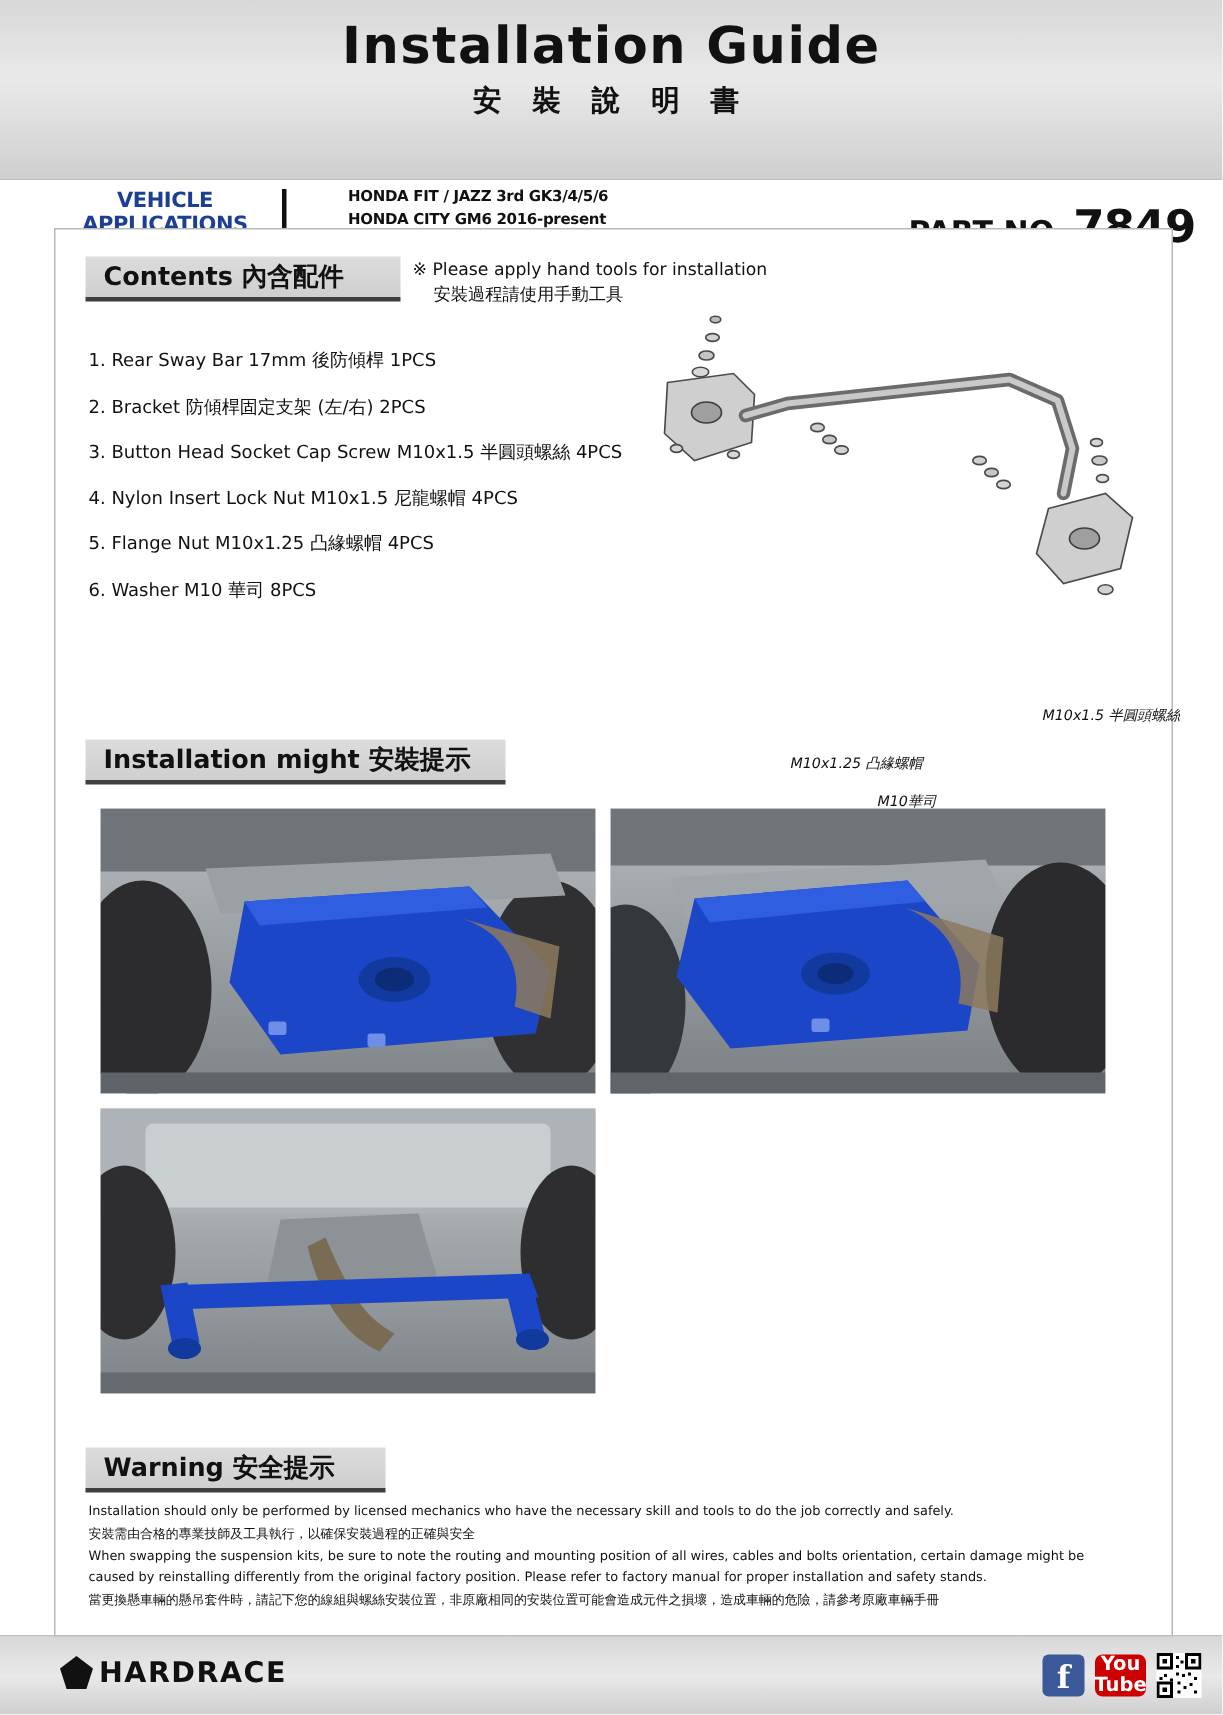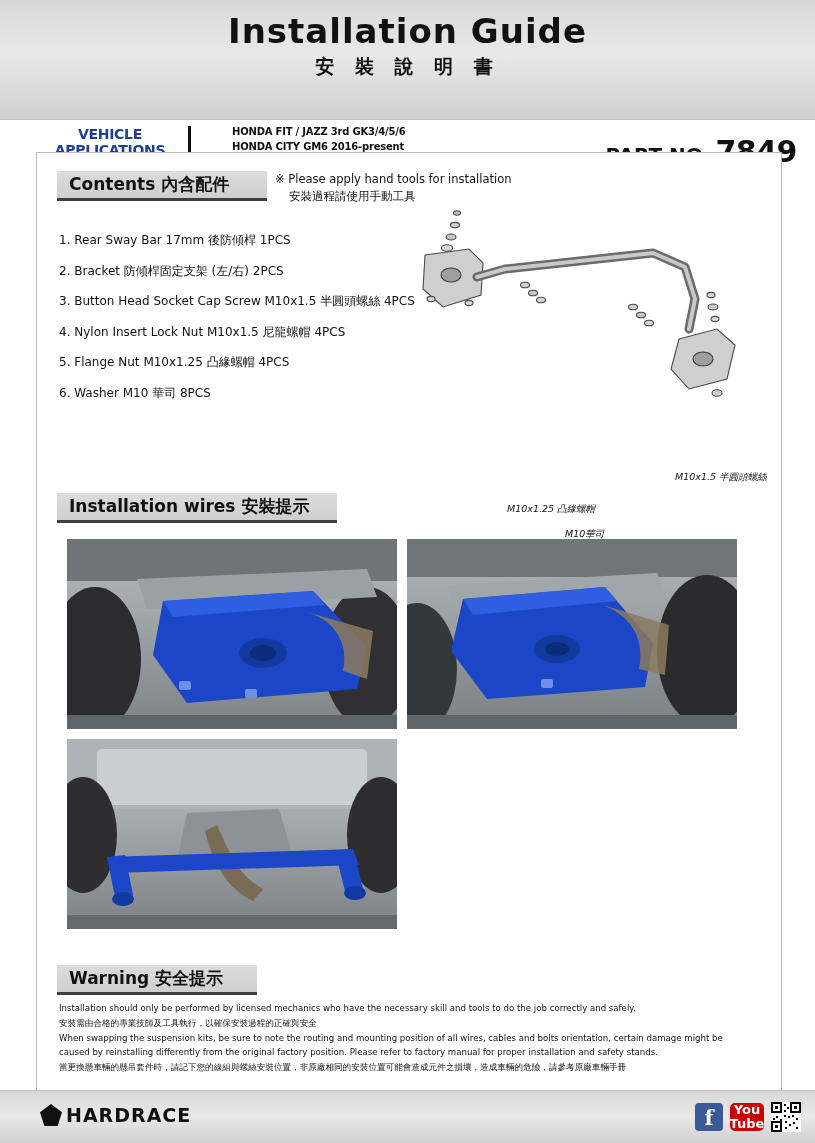--- a/index.html
+++ b/index.html
@@ -112,21 +112,21 @@
   .note .zh { padding-left: 14px; display:block; }
 
   .contents-list {
     position: absolute; left: 22px; top: 72px; width: 380px;
     font-size: 12px; line-height: 2.55;
     font-family: "DejaVu Sans", sans-serif;
   }
   .contents-list div { white-space: nowrap; }
 
   
-  .diagram { position: absolute; left: 380px; top: 50px; width: 330px; height: 260px; font-style: italic; }
+  .diagram { position: absolute; left: 400px; top: 50px; width: 330px; height: 260px; font-style: italic; }
   .diagram svg { display:block; }
   .dlabel {
     position: absolute;
     font-size: 9.5px;
     font-family: "DejaVu Sans", sans-serif;
     color: #111;
     white-space: nowrap;
   }
   #lbl-button-head { left: 258px; top: 268px; }
   #lbl-flange { left: 90px; top: 300px; }
@@ -274,21 +274,21 @@
 
         <ellipse cx="300" cy="190" rx="5" ry="3.2" fill="#d2d2d2"></ellipse>
       </g>
     </svg>
     <div class="dlabel" id="lbl-button-head">M10x1.5 半圓頭螺絲</div>
     <div class="dlabel" id="lbl-flange">M10x1.25 凸緣螺帽</div>
     <div class="dlabel" id="lbl-washer">M10華司</div>
     <div class="dlabel" id="lbl-locknut">M10x1.5 尼龍螺帽</div>
   </div>
 
-  <div class="sec-head" id="tips-head">Installation wires 安裝提示</div>
+  <div class="sec-head" id="tips-head">Installation might 安裝提示</div>
 
   <div class="photo" id="photo1">
     <svg width="330" height="190" viewBox="0 0 330 190">
       <defs>
         <linearGradient id="g1" x1="0" y1="0" x2="0" y2="1">
           <stop offset="0%" stop-color="#b7bcc0"></stop>
             <stop offset="100%" stop-color="#7d8387"></stop>
         </linearGradient>
       </defs>
       <rect width="330" height="190" fill="url(#g1)"></rect>

